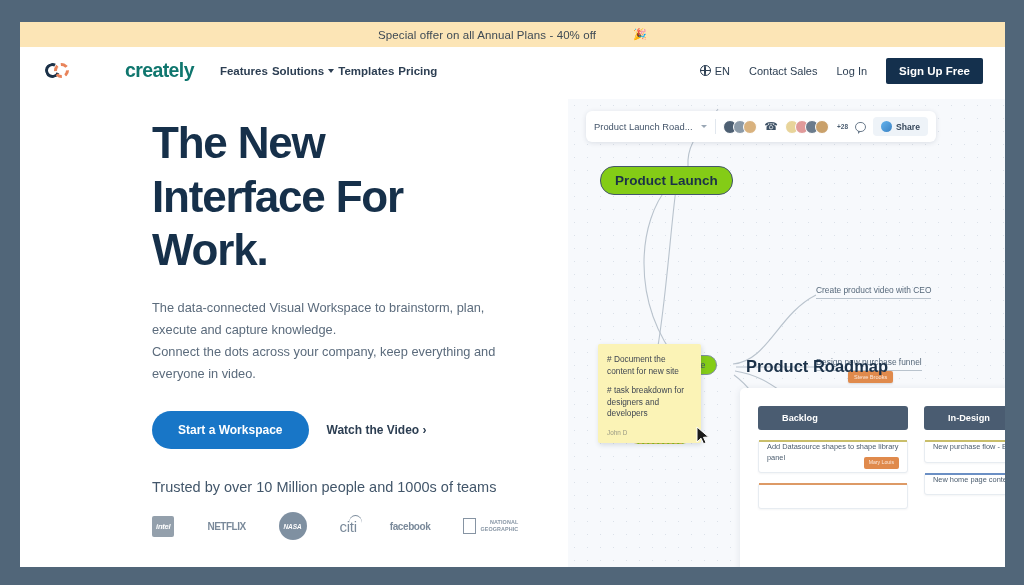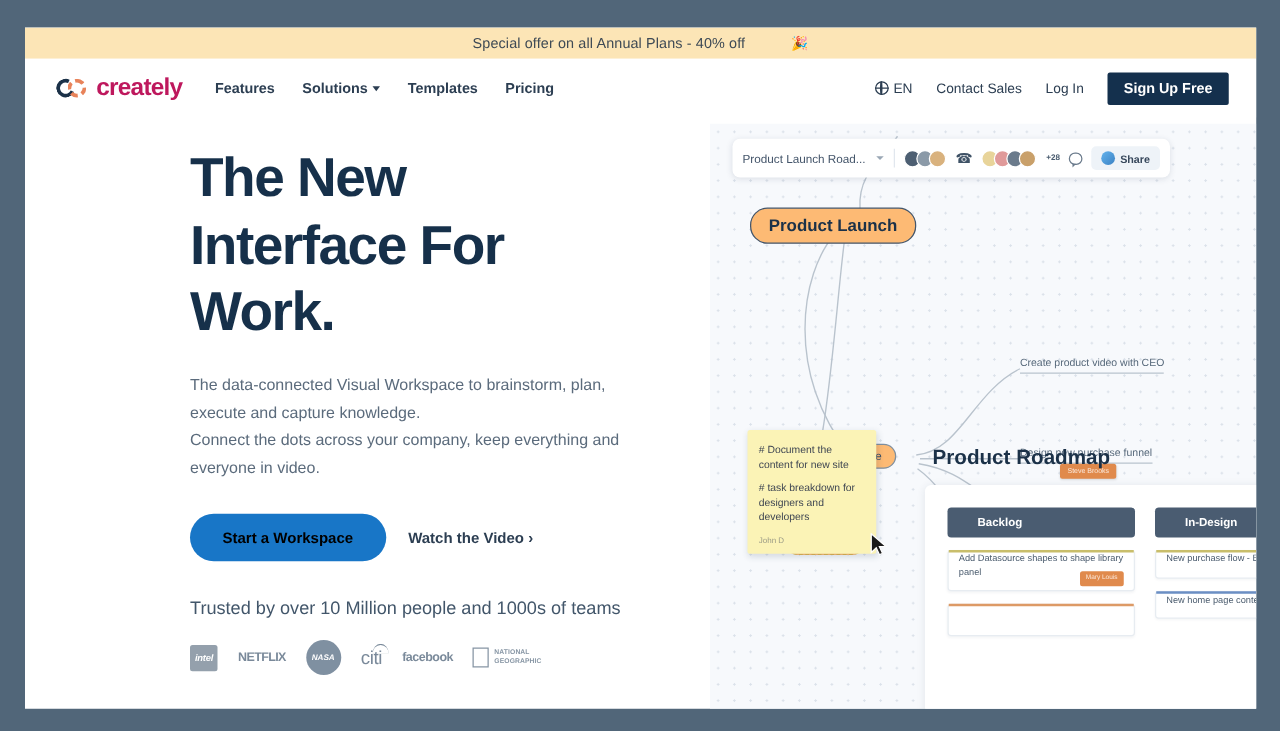--- a/index.html
+++ b/index.html
@@ -31,23 +31,23 @@
   
   #nav {
     height: 47px; display: flex; align-items: center;
     padding: 0 22px 0 25px; background:#fff;
   }
   .logo-wrap { display: flex; align-items: center; gap: 6px; }
   .logo-mark { width: 26px; height: 15px; position: relative; }
   .logo-mark .ring { position: absolute; top: 0; width: 15px; height: 15px; border-radius: 50%; }
   .logo-mark .ring.navy { left: 0; border: 3.2px solid #1b3148; border-right-color: transparent; transform: rotate(-20deg); }
   .logo-mark .ring.orange { left: 9px; border: 3.2px dashed #e8835a; }
-  .logo-text { font-size: 19.5px; font-weight: 700; color: #be185d; letter-spacing: -0.6px; }
-
-  #nav-links { display: flex; align-items: center; gap: 22px; margin-left: 26px; }
+  .logo-text { font-size: 19.5px; font-weight: 700; color: #0f766e; letter-spacing: -0.6px; margin-left: 48px; }
+
+  #nav-links { display: flex; align-items: center; gap: 4px; margin-left: 26px; }
   .nav-link {
     font-size: 11.5px; font-weight: 700; color: #2c3e52;
     display: flex; align-items: center; gap: 4px; cursor: pointer; white-space: nowrap;
   }
   .caret { width: 0; height: 0; border-left: 3.5px solid transparent; border-right: 3.5px solid transparent; border-top: 4px solid #2c3e52; display:inline-block; }
 
   #nav-right { margin-left: auto; display: flex; align-items: center; gap: 19px; }
   .nav-right-link { font-size: 11px; color: #2c3e52; cursor: pointer; white-space: nowrap; }
   .lang { display: flex; align-items: center; gap: 4px; }
   .globe { width: 11px; height: 11px; border: 1.2px solid #2c3e52; border-radius: 50%; position: relative; }
@@ -63,26 +63,26 @@
   #hero-left { position: absolute; left: 132px; top: 22px; width: 390px; }
   #headline {
     font-size: 44px; line-height: 1.22; font-weight: 700; color: #16304a;
     letter-spacing: -1.2px; width: 330px;
   }
   #subtitle {
     margin-top: 20px; font-size: 12.8px; line-height: 1.72; color: #5b6b7c; width: 350px;
   }
   #cta-row { margin-top: 26px; display: flex; align-items: center; gap: 18px; }
   #start-btn {
-    background: #1876c7; color: #000000; font-size: 12px; font-weight: 700;
+    background: #1876c7; color: #ffffff; font-size: 12px; font-weight: 700;
     padding: 12px 26px; border-radius: 30px; cursor: pointer; white-space: nowrap;
   }
   #watch-link { font-size: 12px; font-weight: 700; color: #2c3e52; cursor: pointer; white-space: nowrap; }
   #trusted { margin-top: 30px; font-size: 14.5px; color: #42566a; white-space: nowrap; }
-  #logos { margin-top: 17px; display: flex; align-items: center; gap: 16px; }
+  #logos { margin-top: 17px; display: flex; align-items: center; gap: 33px; text-align: right; }
   .clogo { color: #7c8c9c; opacity: .92; display: flex; align-items: center; }
   .l-intel { background:#8b99a6; color:#fff; font-size:7.5px; font-weight:700; font-style: italic; padding: 6px 4px; border-radius:2px; letter-spacing:-.2px; }
   .l-netflix { font-size: 10px; font-weight: 700; letter-spacing: -.5px; color:#6f8092; }
   .l-nasa { width: 28px; height: 28px; border-radius: 50%; background:#75879a; color:#fff; font-size:6.5px; font-weight:700; display:flex; align-items:center; justify-content:center; font-style: italic; }
   .l-citi { font-size: 15px; color:#6f8092; letter-spacing: -.3px; position: relative; }
   .l-citi::after { content:""; position:absolute; left: 9px; top: -3px; width: 13px; height: 7px; border-top: 1.6px solid #6f8092; border-radius: 50%/100% 100% 0 0; }
   .l-fb { font-size: 10px; font-weight: 700; color:#6f8092; letter-spacing: -.4px; }
   .l-natgeo { display:flex; align-items:center; gap:4px; }
   .l-natgeo .box { width: 13px; height: 16px; border: 1.8px solid #7c8c9c; }
   .l-natgeo .txt { font-size: 5.4px; line-height: 1.25; font-weight: 700; color:#7c8c9c; letter-spacing:.1px; }
@@ -115,21 +115,21 @@
   #share-btn {
     margin-left: auto; display: flex; align-items: center; gap: 4px;
     background: #eef3f8; border-radius: 4px; padding: 4px 8px; cursor: pointer;
   }
   #share-btn .g { width: 11px; height: 11px; border-radius: 50%; background: linear-gradient(135deg,#63b3ed,#3b82c4); }
   #share-btn .lbl { font-size: 8.6px; font-weight: 700; color: #37485c; }
 
   
   #mindmap { position: absolute; inset: 0; }
   .node {
-    position: absolute; background: #fdba74; border-radius: 14px;
+    position: absolute; background: #84cc16; border-radius: 14px;
     display: flex; align-items: center; justify-content: center;
     white-space: nowrap;
     text-align: center;
   }
   #node-root { left: 32px; top: 67px; padding: 6px 14px; border: 1.3px solid #44566b; font-size: 13.5px; font-weight: 700; color: #1b3148; }
   #node-website { left: 92px; top: 256px; padding: 4px 11px; border: 1.1px solid #7f8f9f; font-size: 9.3px; color: #3f5266; }
   #node-marketing { left: 60px; top: 325px; padding: 4px 11px; border: 1.2px dashed #e2b64f; font-size: 9.2px; color: #4a5a6b; }
   .branch { position: absolute; white-space: nowrap; }
   .branch .t { font-size: 8.4px; color: #56687a; display:block; padding-bottom: 2.5px; }
   .branch .u { display:block; height: 1.3px; }

